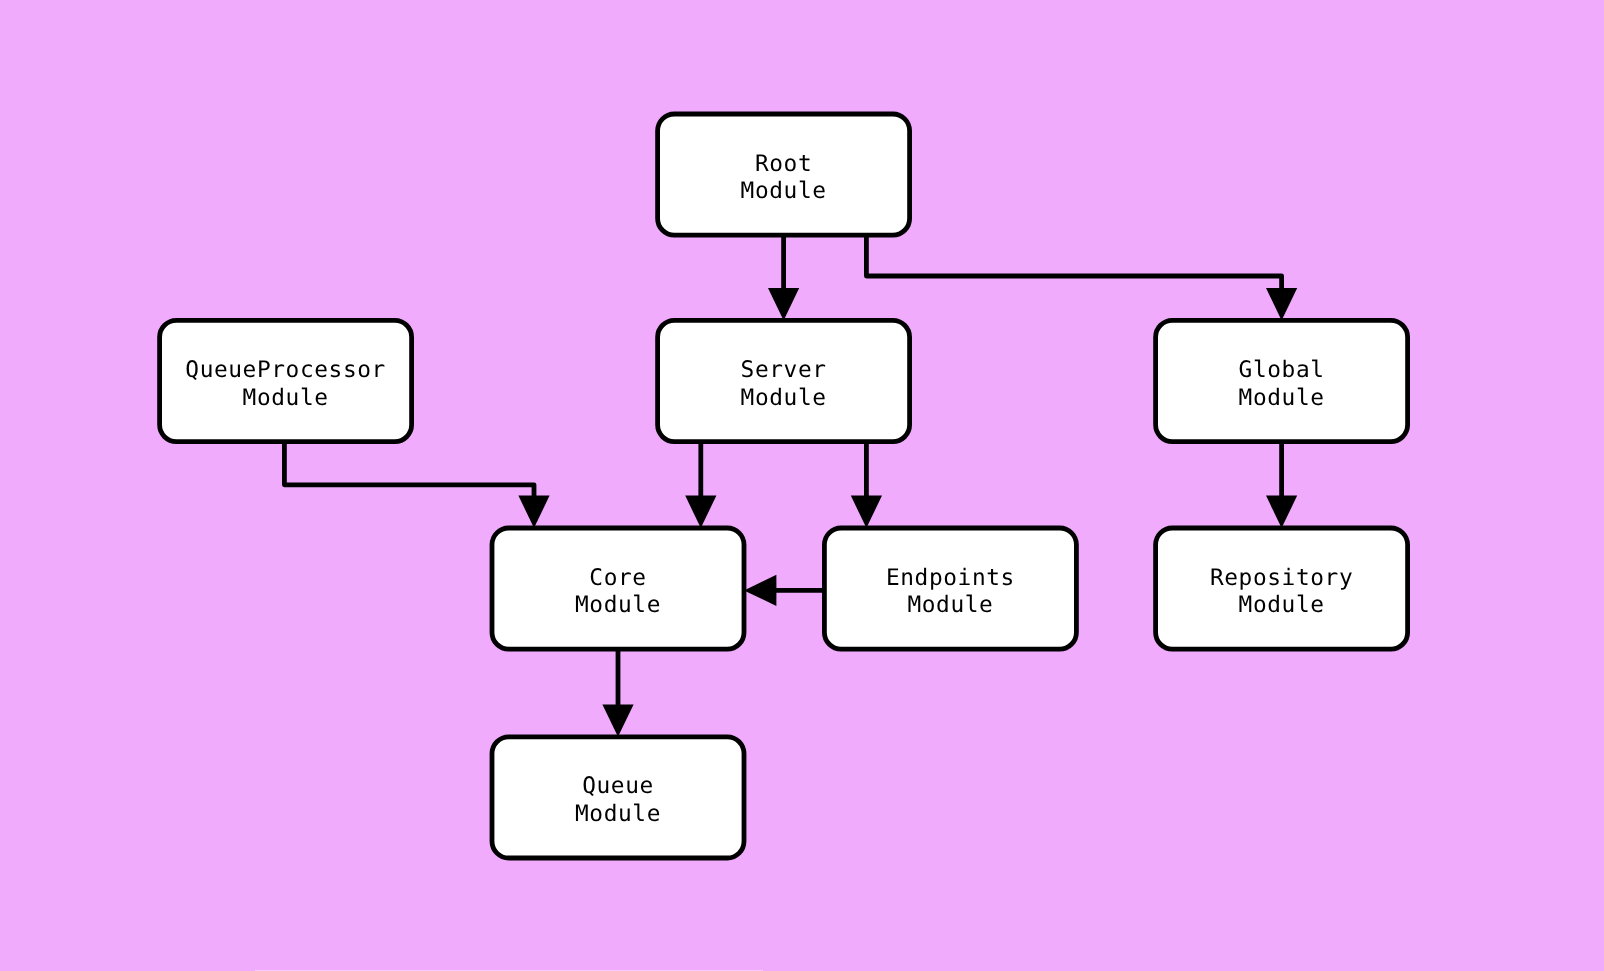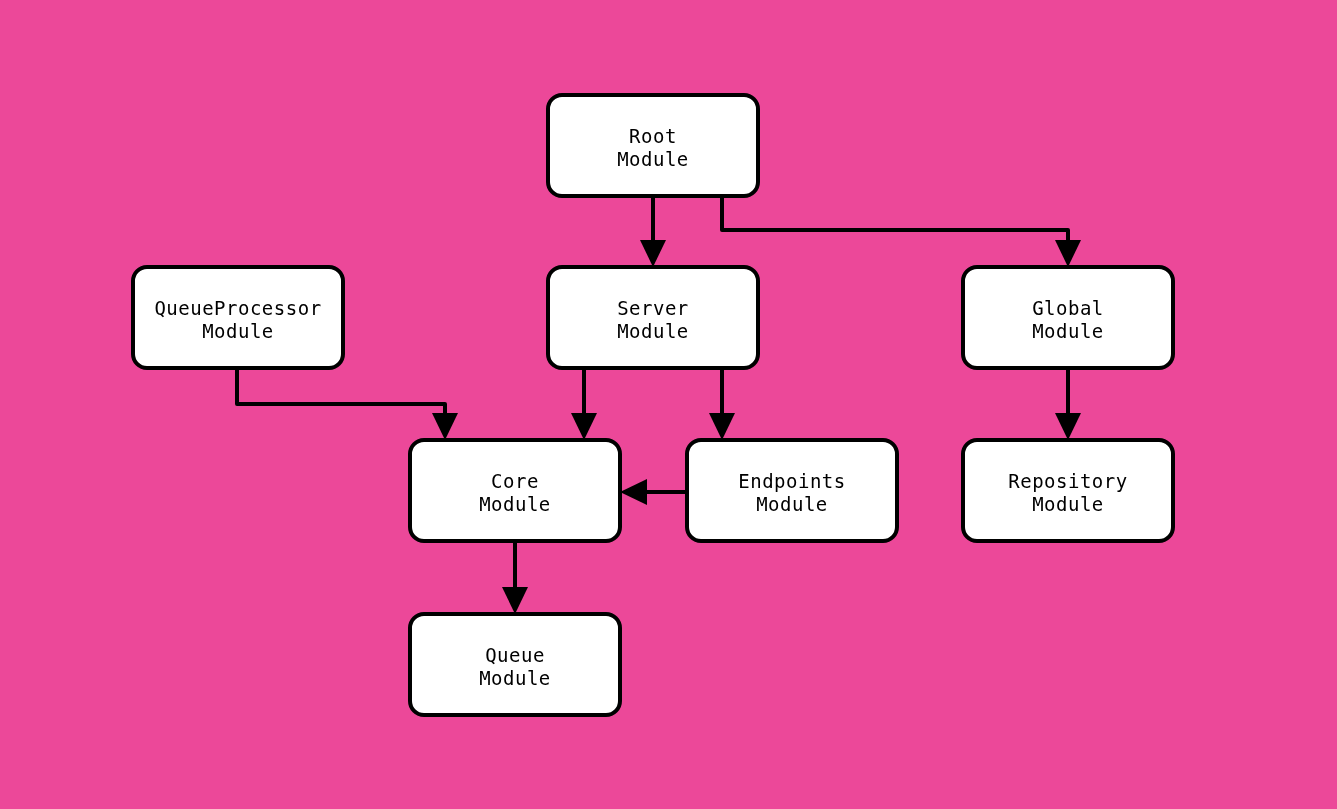--- a/index.html
+++ b/index.html
@@ -10,21 +10,21 @@
   body {
     width: 1337px;
     height: 809px;
     font-family: "DejaVu Sans Mono", monospace;
     overflow: hidden;
   }
   #diagram-canvas {
     position: relative;
     width: 1337px;
     height: 809px;
-    background: #ec4899;
+    background: #f0abfc;
     text-decoration: underline;
   }
   svg#graph {
     display: block;
     width: 1337px;
     height: 809px;
   }
   .node-box {
     fill: #ffffff;
     stroke: #000000;

